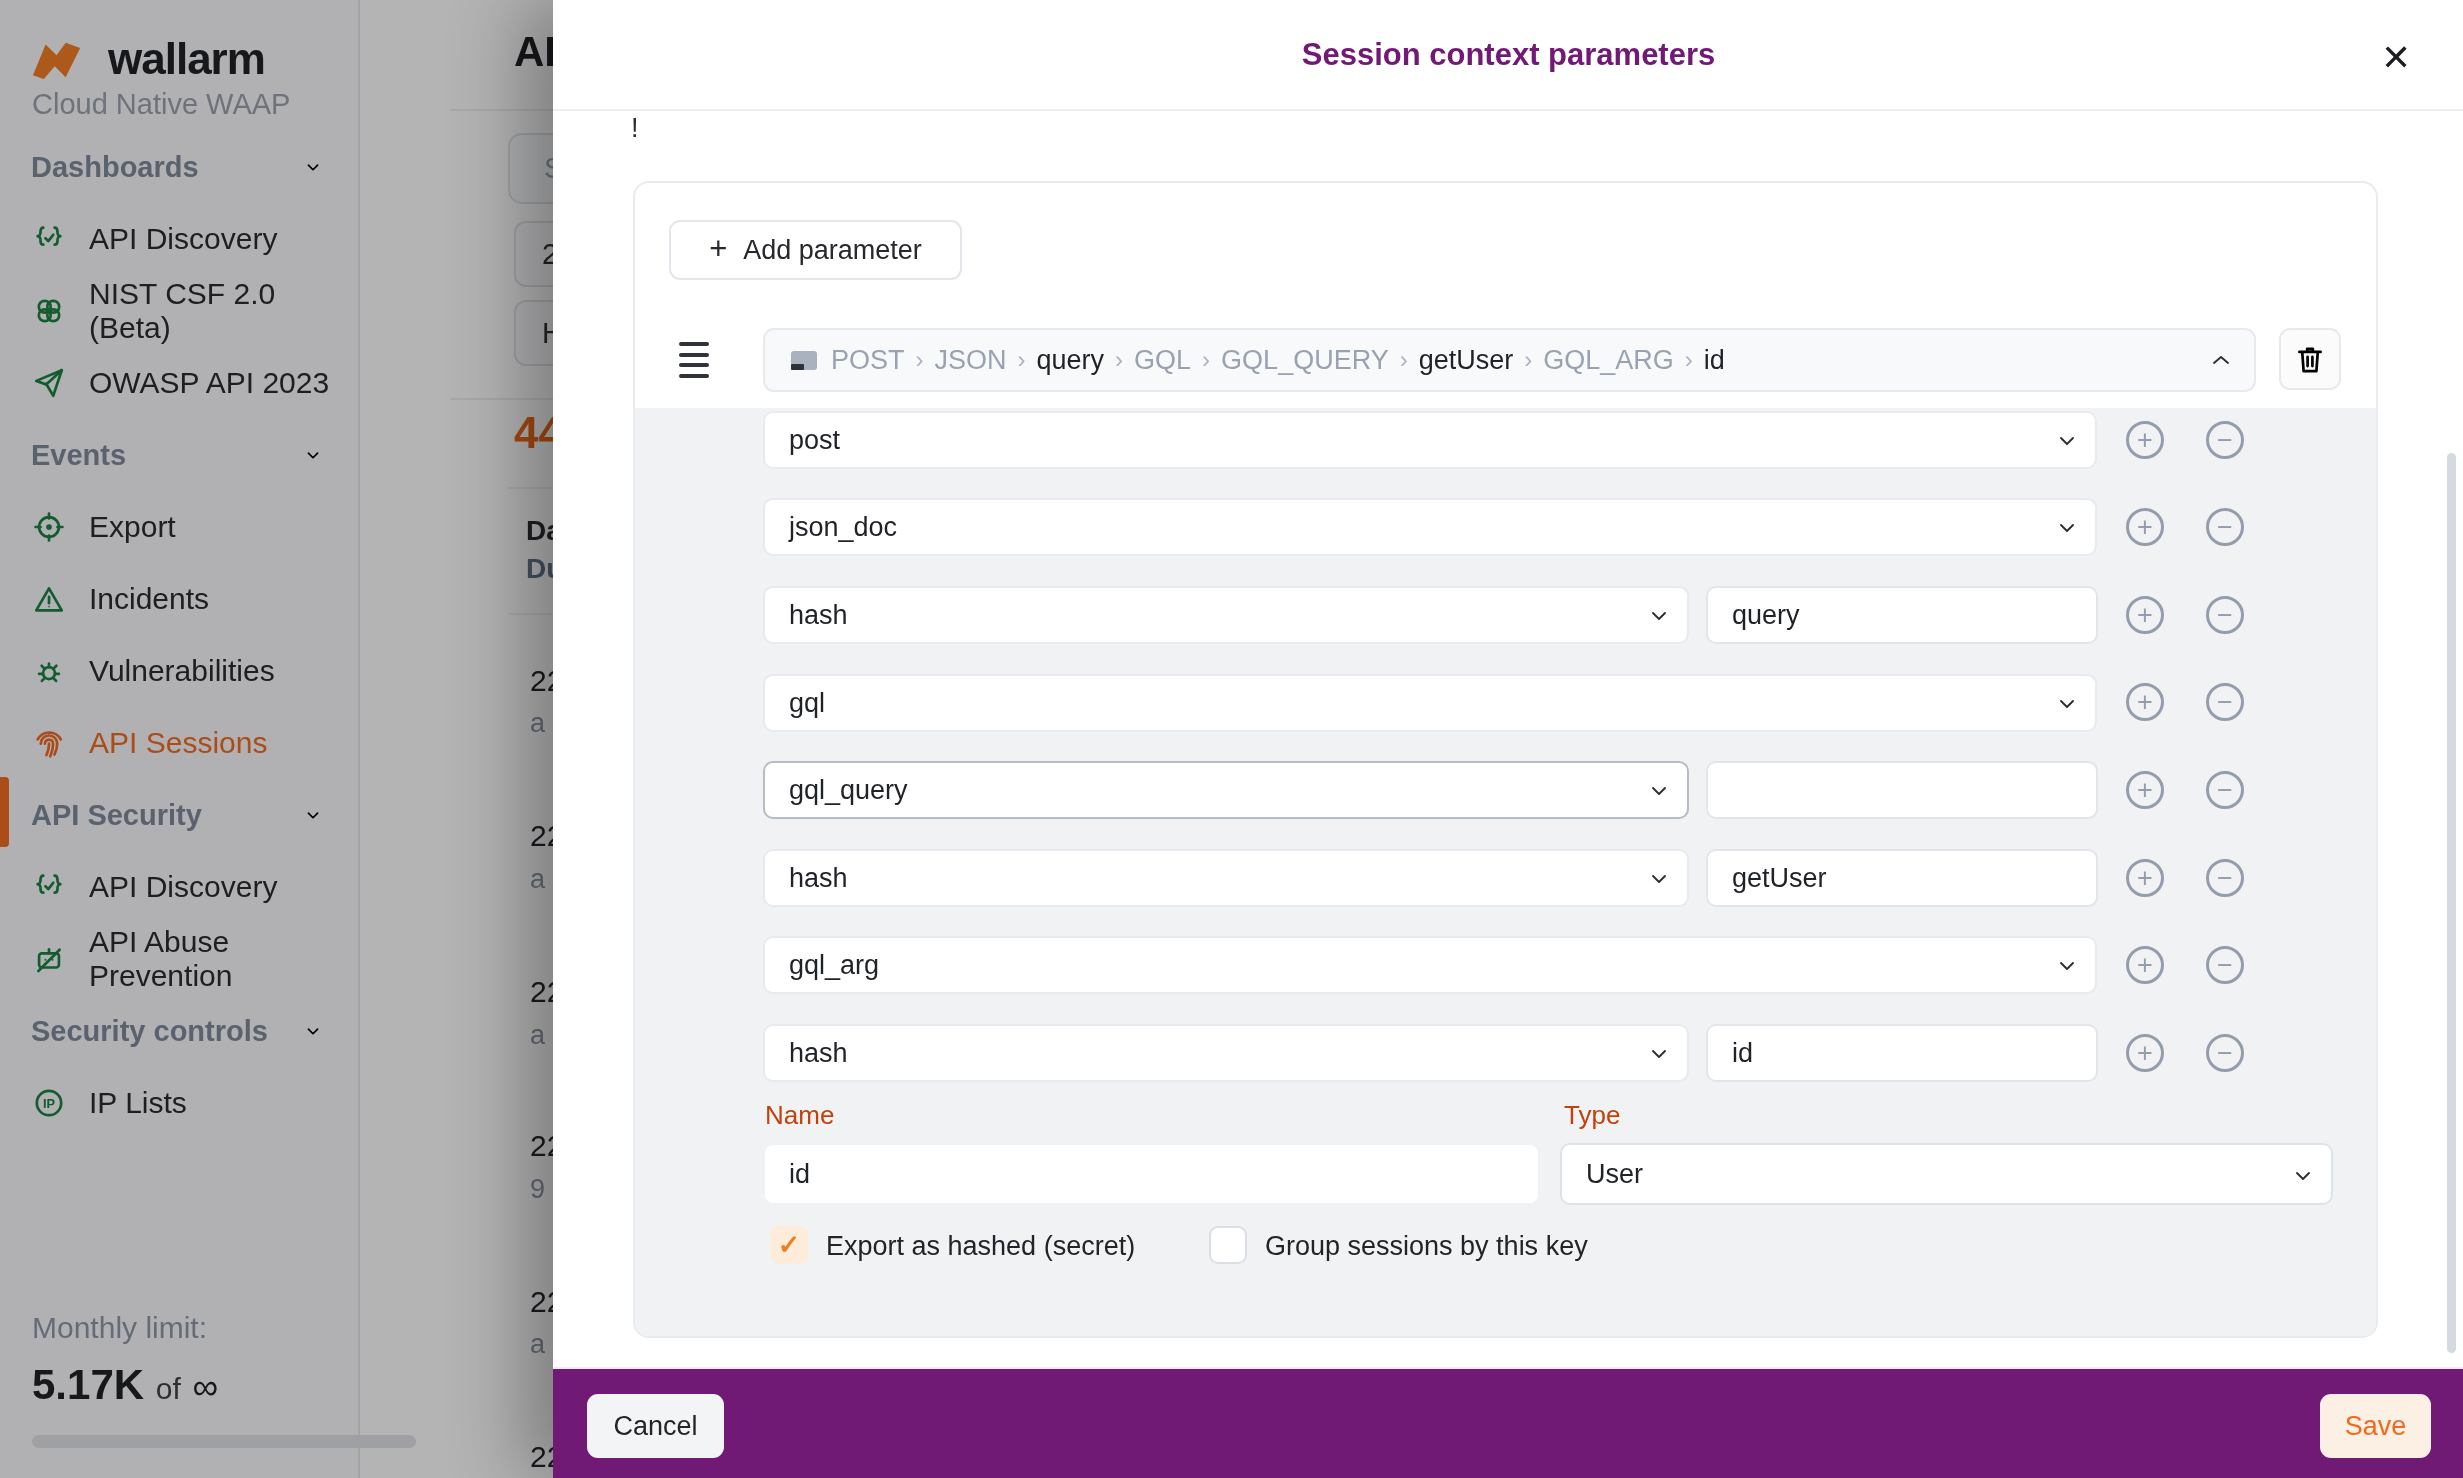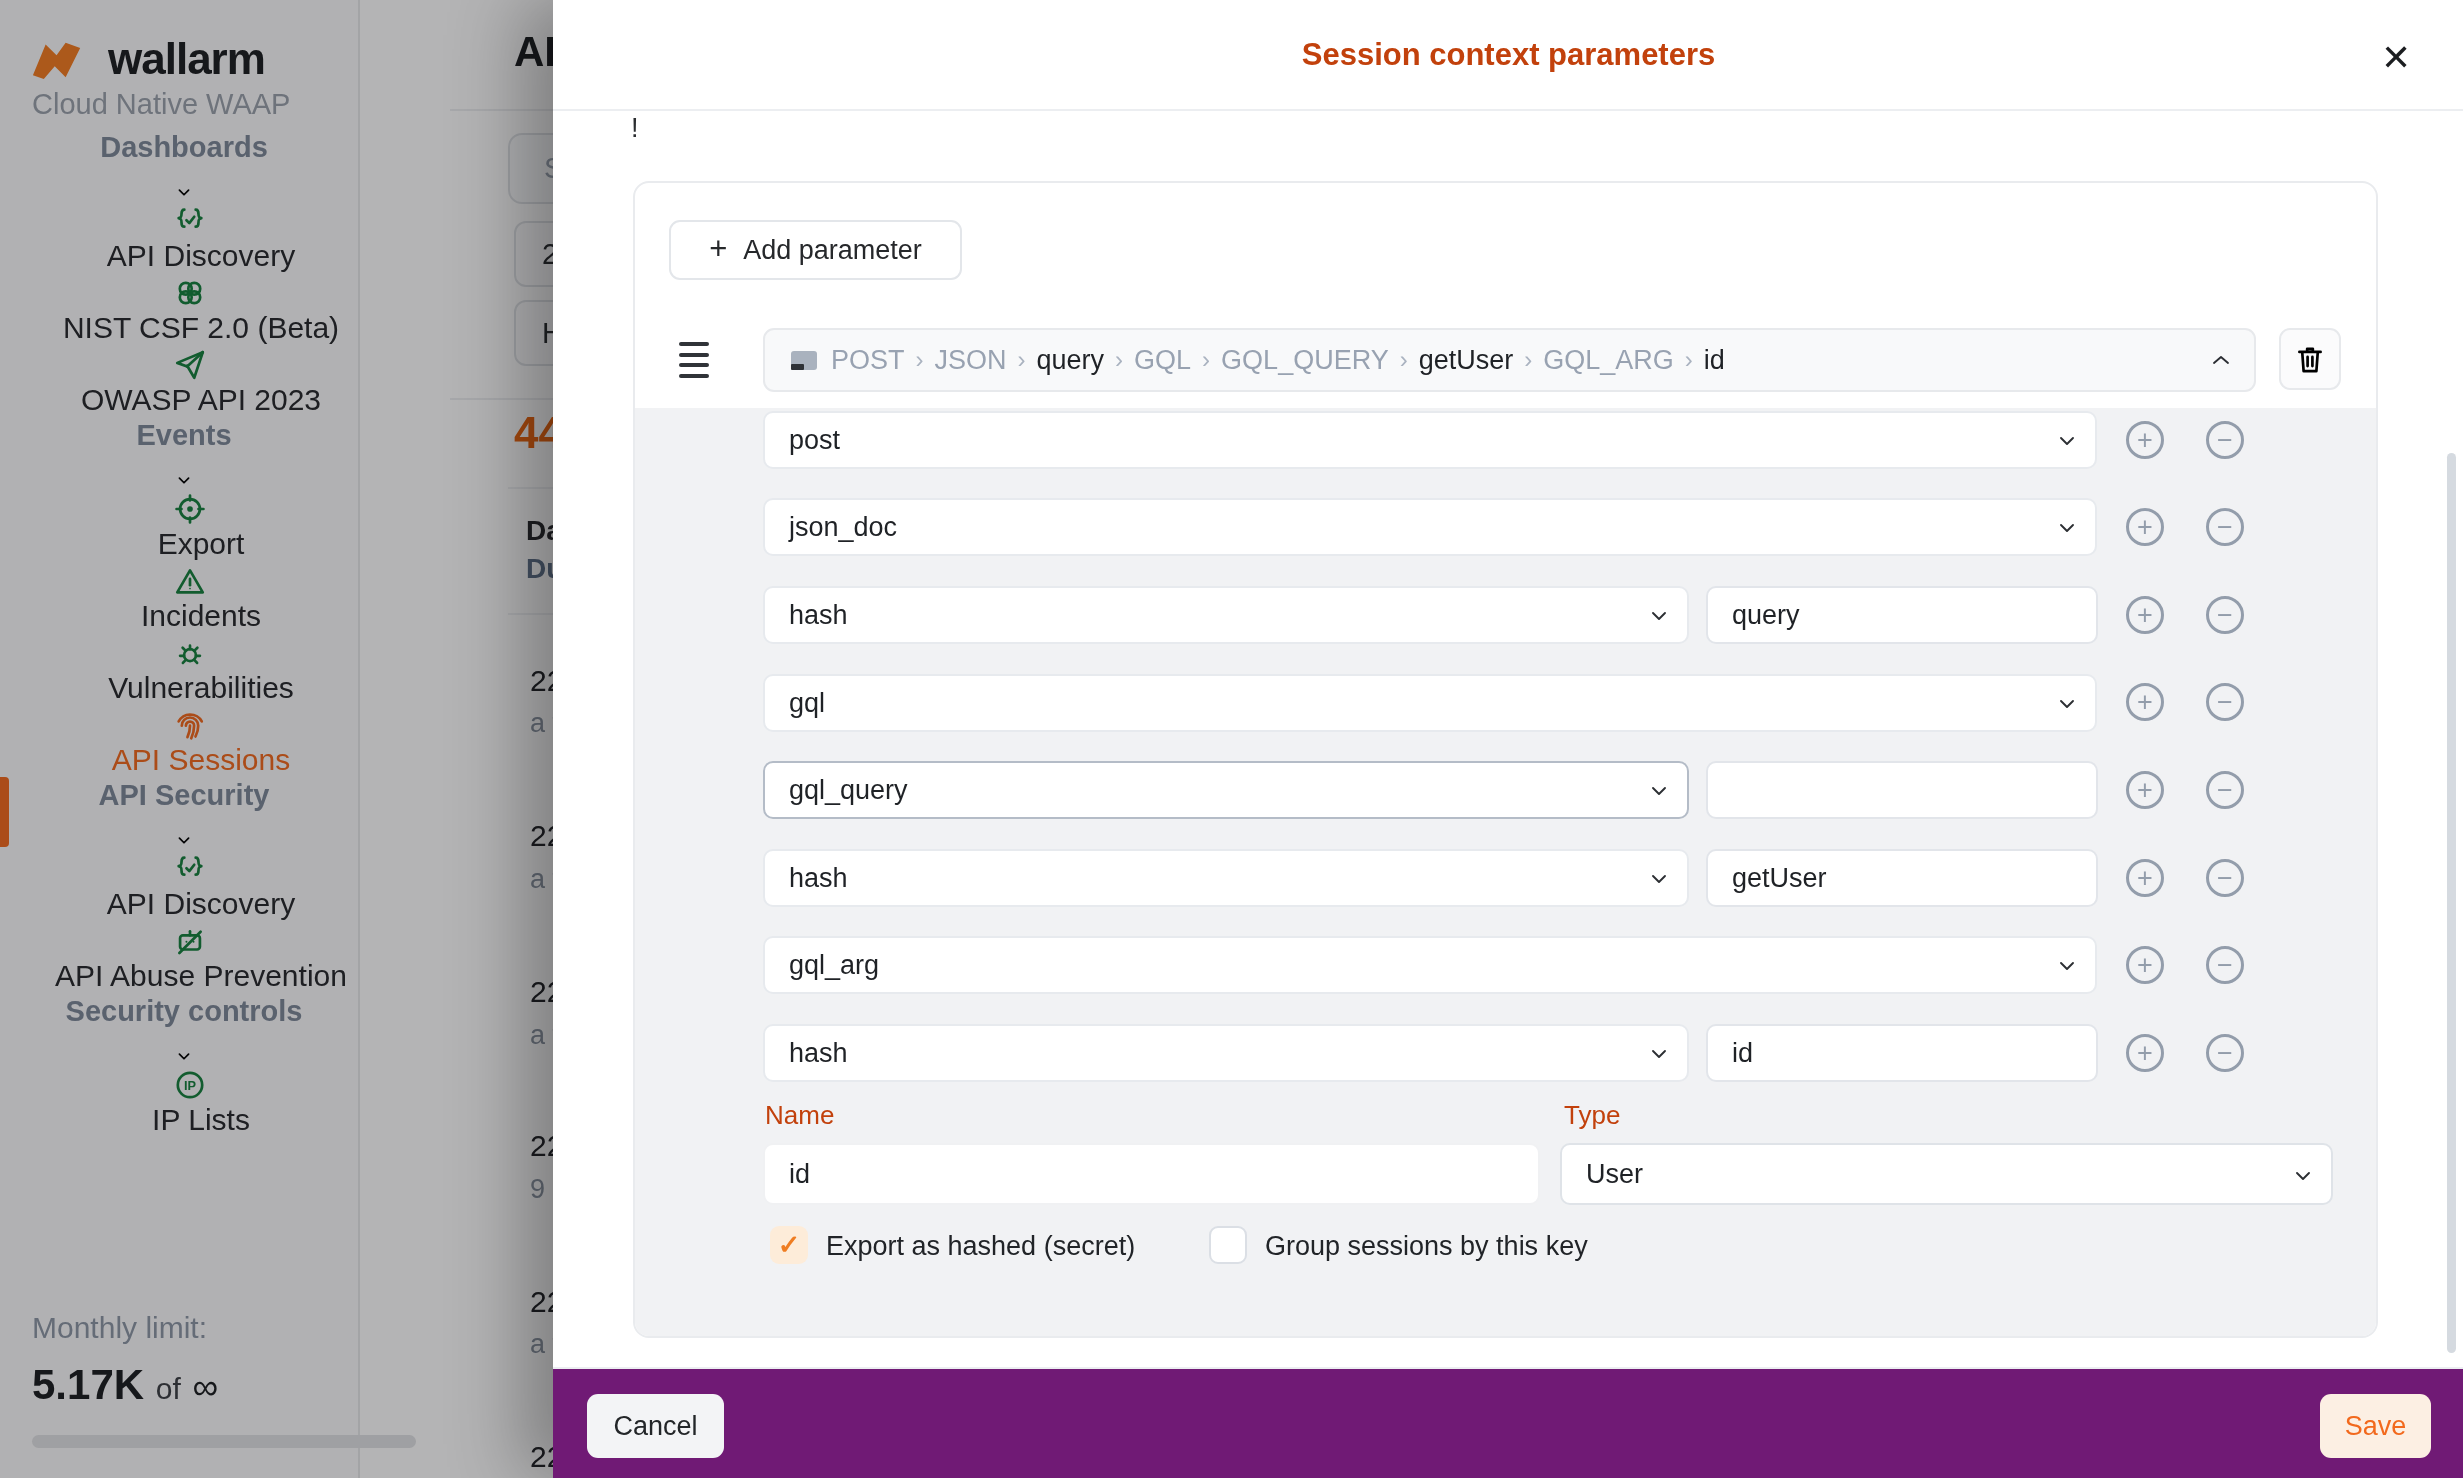--- a/index.html
+++ b/index.html
@@ -7,21 +7,21 @@
   body { font-family:"Liberation Sans", sans-serif; background:#fff; position:relative; overflow:hidden; }
   .app { position:absolute; inset:0; }
 
   
   .sidebar { position:absolute; left:0; top:0; width:360px; height:1479px; background:#fbfbfc; border-right:2px solid #e7e8ea; z-index:1; }
   .logo-row { display:flex; align-items:center; gap:14px; margin:34px 0 0 30px; }
   .logo-mark { width:64px; height:40px; }
   .brand { font-size:44px; font-weight:700; color:#1b1d20; letter-spacing:-1px; }
   .subtitle { margin:4px 0 0 32px; font-size:29px; color:#9aa1ac; }
   .nav { position:absolute; top:131px; left:0; right:0; }
-  .nav-row { height:72px; display:flex; align-items:center; padding-left:44px;flex-direction:column; }
+  .nav-row { height:72px; display:flex; align-items:center; padding-left:31px; }
   .nav-header { justify-content:space-between; padding-right:34px; }
   .nav-header .hdr { font-size:29px; font-weight:700; color:#7d8899; }
   .nav-item { font-size:30px; color:#26282c; cursor:default; }
   .nav-item .ico { width:36px; height:36px; margin-right:22px; color:#15803d; flex:0 0 auto; display:flex; align-items:center; justify-content:center; }
   .nav-item .ico svg { width:34px; height:34px; }
   .nav-item.active { color:#f2691d; }
   .nav-item.active .ico { color:#f2691d; }
   .active-bar { position:absolute; left:0; top:646px; width:9px; height:70px; background:#f2691d; border-radius:0 4px 4px 0; }
   .chev { width:22px; height:22px; stroke:#565d68; }
   .limit-label { position:absolute; left:32px; top:1311px; font-size:30px; color:#8d97a6; }
@@ -44,21 +44,21 @@
   .bg-div4 { position:absolute; left:58px; right:0; top:613px; height:2px; background:#f0f1f3; }
   .bg-row-p { position:absolute; left:80px; font-size:30px; color:#222428; }
   .bg-row-s { position:absolute; left:80px; font-size:27px; color:#8b95a3; }
 
   
   .dim { position:absolute; left:0; top:0; width:553px; height:1479px; background:rgba(13,13,16,0.31); z-index:5; }
 
   
   .modal { position:absolute; left:553px; top:0; right:0; bottom:0; background:#fff; z-index:10; box-shadow:-30px 0 70px rgba(0,0,0,0.30); }
   .modal-header { position:absolute; left:0; right:0; top:0; height:111px; border-bottom:2px solid #eceef1; display:flex; align-items:center; justify-content:center; }
-  .modal-title { font-size:31px; font-weight:700; color:#c2410c; }
+  .modal-title { font-size:31px; font-weight:700; color:#701a75; }
   .modal-close { position:absolute; right:44px; top:34px; width:48px; height:48px; display:flex; align-items:center; justify-content:center; font-size:36px; color:#1b1d20; cursor:pointer; }
   .modal-body { position:absolute; left:0; right:0; top:111px; bottom:112px; overflow:hidden; }
   .scroll-frag { position:absolute; left:78px; top:2px; font-size:27px; color:#2b2d30; }
 
   .card { position:absolute; left:80px; top:70px; width:1745px; height:1157px; background:#fff; border:2px solid #e9ebee; border-radius:16px; }
   .add-param { position:absolute; left:34px; top:37px; width:293px; height:60px; background:#fff; border:2px solid #e3e6ea; border-radius:11px; display:flex; align-items:center; justify-content:center; gap:16px; font-size:27px; color:#26282b; cursor:pointer; }
   .add-plus { font-size:31px; color:#26282b; margin-top:-3px; }
 
   .drag-handle { position:absolute; left:44px; top:159px; width:30px; height:36px; display:flex; flex-direction:column; justify-content:space-between; cursor:grab; }
   .drag-handle i { display:block; height:4px; background:#303338; border-radius:2px; }

